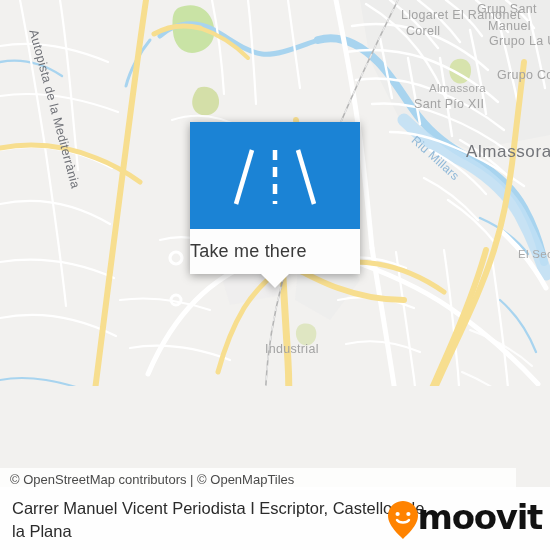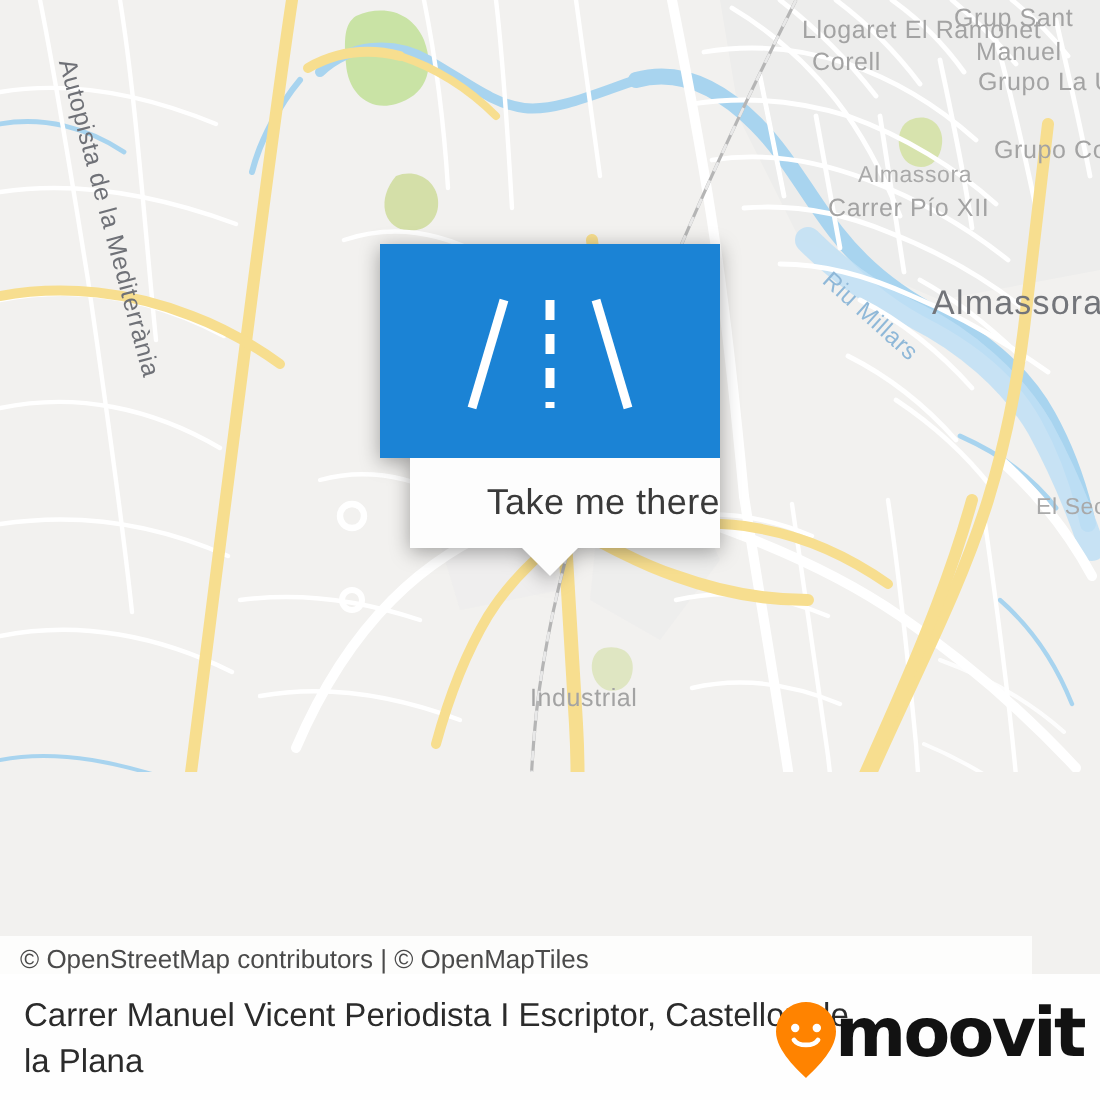--- a/index.html
+++ b/index.html
@@ -72,25 +72,24 @@
     height: 107px;
     background: #1b83d5;
     position: relative;
   }
   #callout-img svg { position: absolute; left: 0; top: 0; }
   #callout-label {
     background: #fdfdfd;
     height: 45px;
     display: flex;
     align-items: center;
-    justify-content: flex-end;
+    justify-content: flex-start;
     font-size: 18px;
     color: #3a3a3a;
     letter-spacing: .2px;
-    margin-left: 15px;
   }
   #callout-tail {
     position: absolute;
     left: 50%;
     bottom: -14px;
     margin-left: -15px;
     width: 0; height: 0;
     border-left: 15px solid transparent;
     border-right: 15px solid transparent;
     border-top: 15px solid #fdfdfd;
@@ -301,21 +300,21 @@
 
     <div class="maplabel lbl-area" style="left:497px; top:68px;">
       <span>Grupo Corell</span>
     </div>
 
     <div class="maplabel lbl-sub" style="left:429px; top:82px;">
       <span>Almassora</span>
     </div>
 
     <div class="maplabel lbl-area" style="left:414px; top:97px;">
-      <span>Carrer Pío XII</span>
+      <span>Sant Pío XII</span>
     </div>
 
     <div class="maplabel lbl-city" style="left:466px; top:142px;">
       <span>Almassora</span>
     </div>
 
     <div class="maplabel lbl-sub" style="left:518px; top:248px;">
       <span>El Sec</span>
     </div>
 

